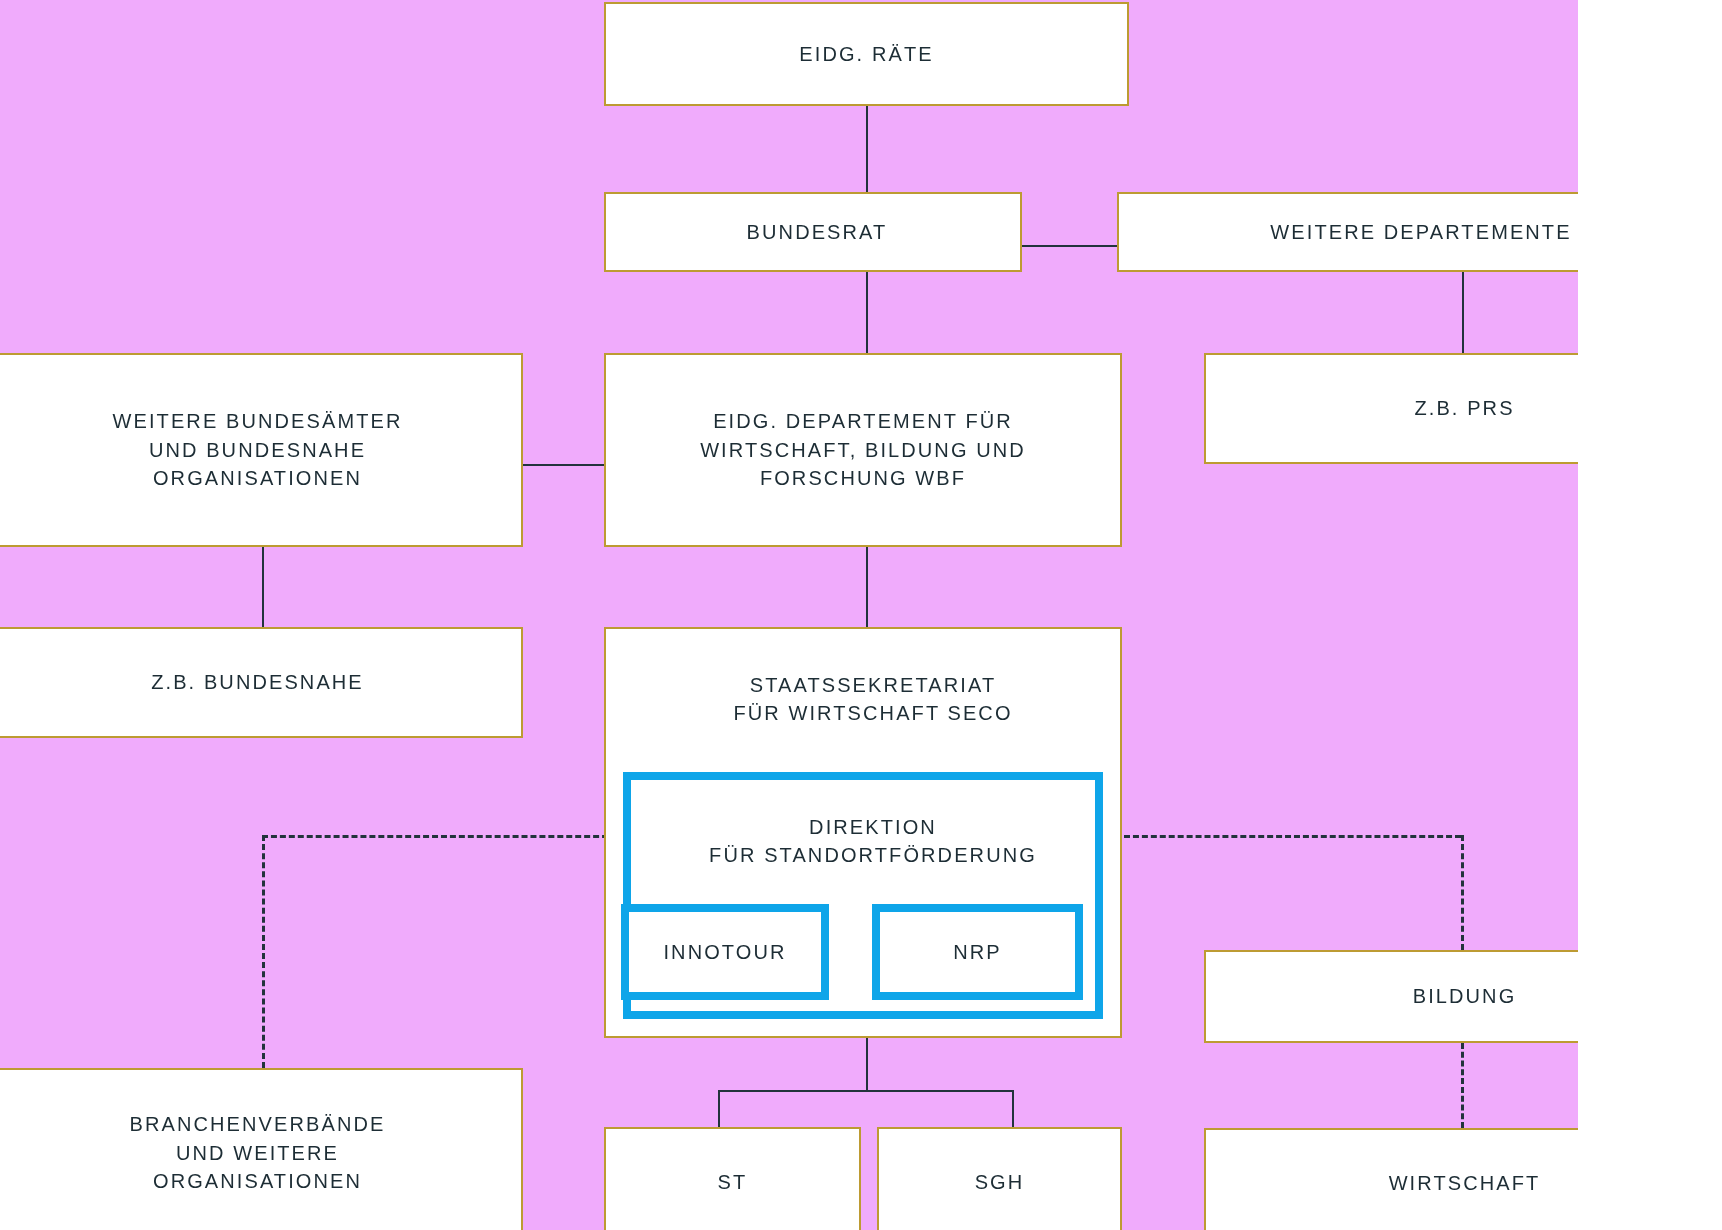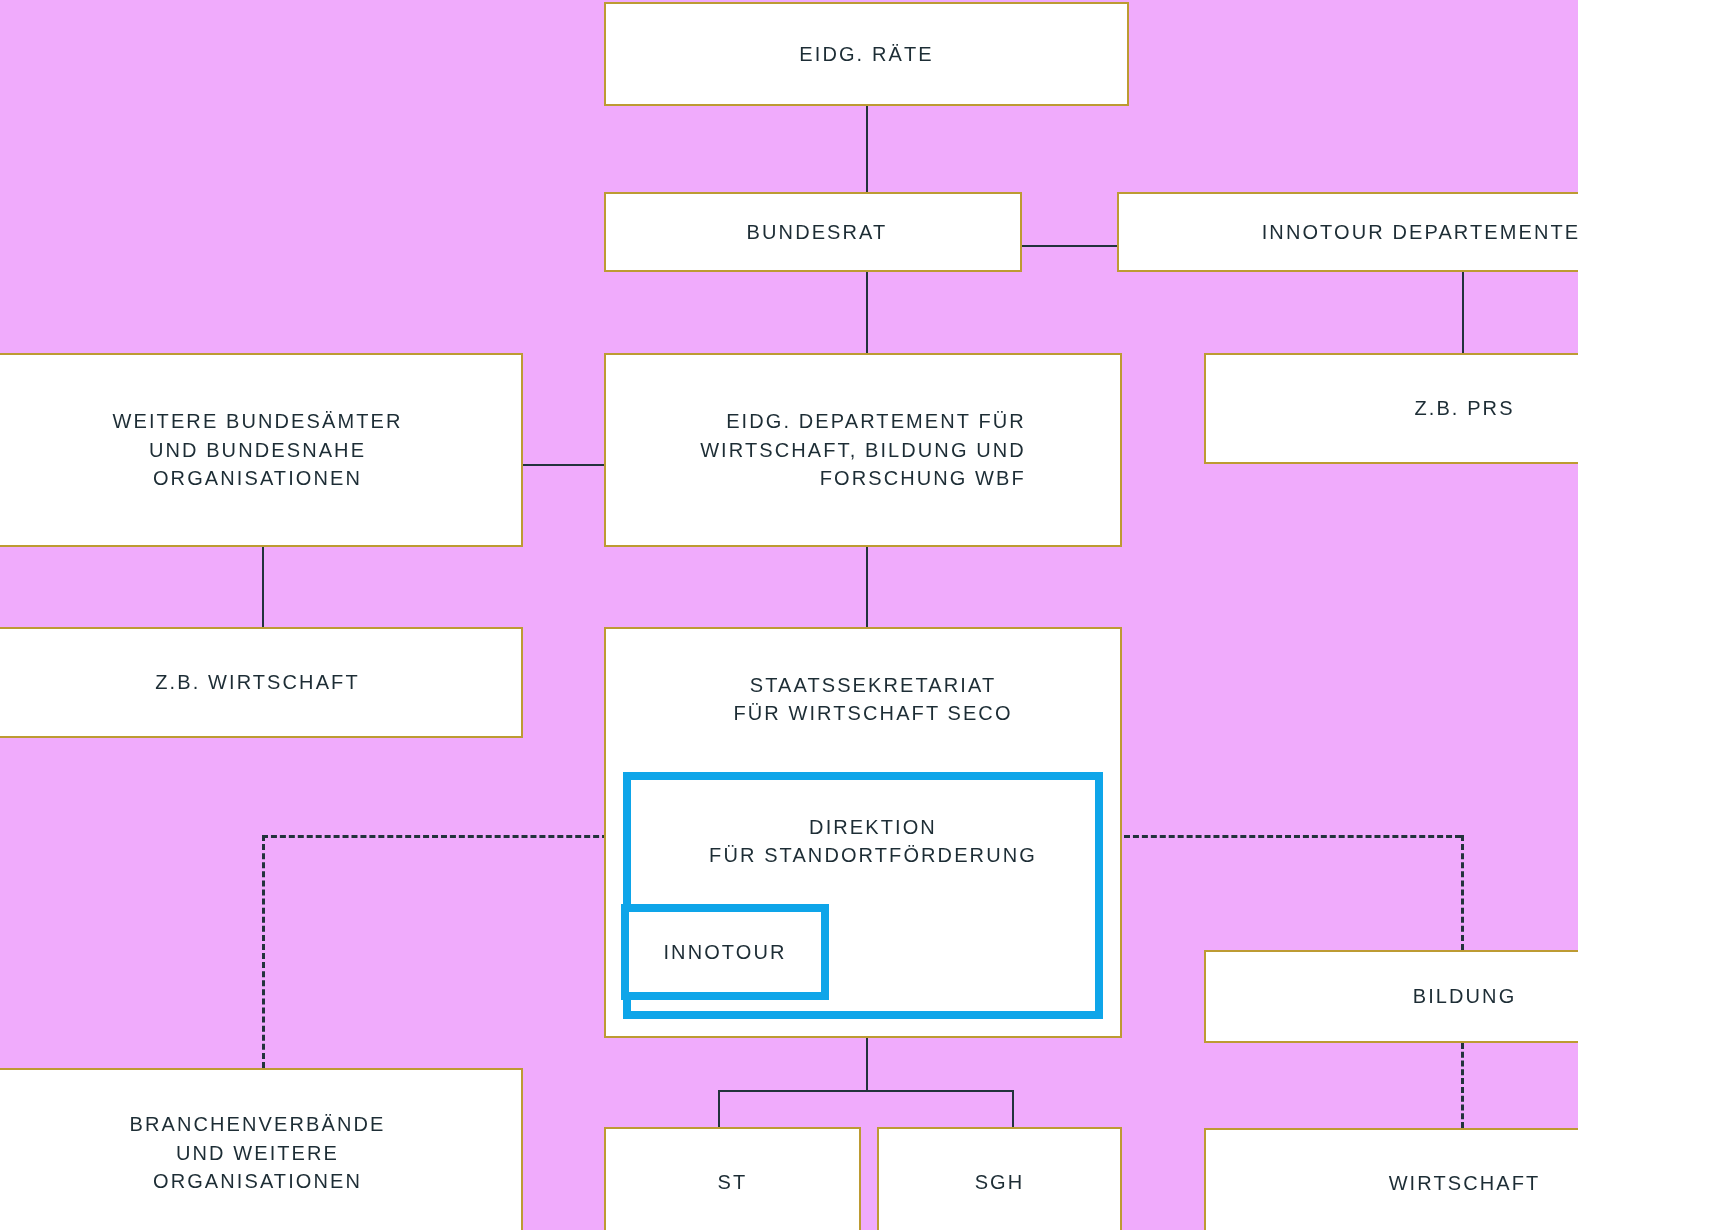--- a/index.html
+++ b/index.html
@@ -93,57 +93,60 @@
 
   <div class="node" style="left:604px; top:2px; width:525px; height:104px;">
     <span class="node-label">EIDG. RÄTE</span>
   </div>
 
   <div class="node" style="left:604px; top:192px; width:418px; height:80px;padding-left:8px;">
     <span class="node-label">BUNDESRAT</span>
   </div>
 
   <div class="node" style="left:1117px; top:192px; width:608px; height:80px;">
-    <span class="node-label">INNOTOUR DEPARTEMENTE</span>
+    <span class="node-label">WEITERE DEPARTEMENTE</span>
   </div>
 
   <div class="node" style="left:1204px; top:353px; width:521px; height:111px;">
     <span class="node-label">Z.B. PRS</span>
   </div>
 
   <div class="node" style="left:-8px; top:353px; width:531px; height:194px;">
     <span class="node-label">WEITERE BUNDESÄMTER
 UND BUNDESNAHE
 ORGANISATIONEN</span>
   </div>
 
-  <div class="node" style="left:604px; top:353px; width:518px; height:194px;text-align:right;">
+  <div class="node" style="left:604px; top:353px; width:518px; height:194px;">
     <span class="node-label">EIDG. DEPARTEMENT FÜR
 WIRTSCHAFT, BILDUNG UND
 FORSCHUNG WBF</span>
   </div>
 
   <div class="node" style="left:-8px; top:627px; width:531px; height:111px;">
-    <span class="node-label">Z.B. WIRTSCHAFT</span>
+    <span class="node-label">Z.B. BUNDESNAHE</span>
   </div>
 
   <div class="node top-label" style="left:604px; top:627px; width:518px; height:411px; padding-top:42px;">
     <span class="node-label">STAATSSEKRETARIAT
 FÜR WIRTSCHAFT SECO</span>
   </div>
 
   <div class="node inner top-label" style="left:623px; top:772px; width:480px; height:247px; padding-top:33px;">
     <span class="node-label">DIREKTION
 FÜR STANDORTFÖRDERUNG</span>
   </div>
 
   <div class="node inner" style="left:621px; top:904px; width:208px; height:96px;">
     <span class="node-label">INNOTOUR</span>
   </div>
 
+  <div class="node inner" style="left:872px; top:904px; width:211px; height:96px;">
+    <span class="node-label">NRP</span>
+  </div>
 
   <div class="node" style="left:1204px; top:950px; width:521px; height:93px;">
     <span class="node-label">BILDUNG</span>
   </div>
 
   <div class="node" style="left:1204px; top:1128px; width:521px; height:110px;">
     <span class="node-label">WIRTSCHAFT</span>
   </div>
 
   <div class="node" style="left:-8px; top:1068px; width:531px; height:170px;">

